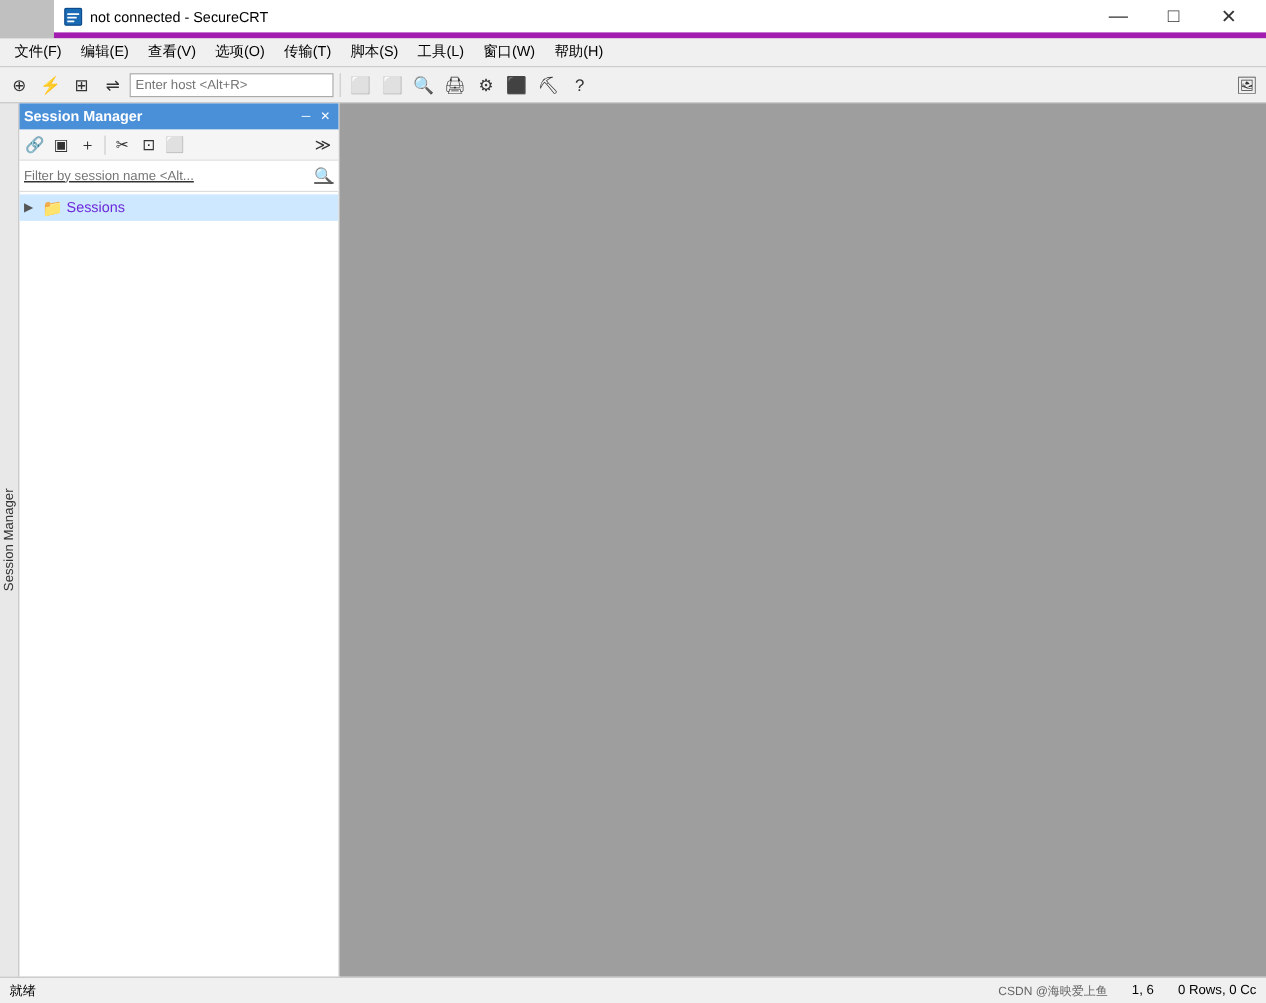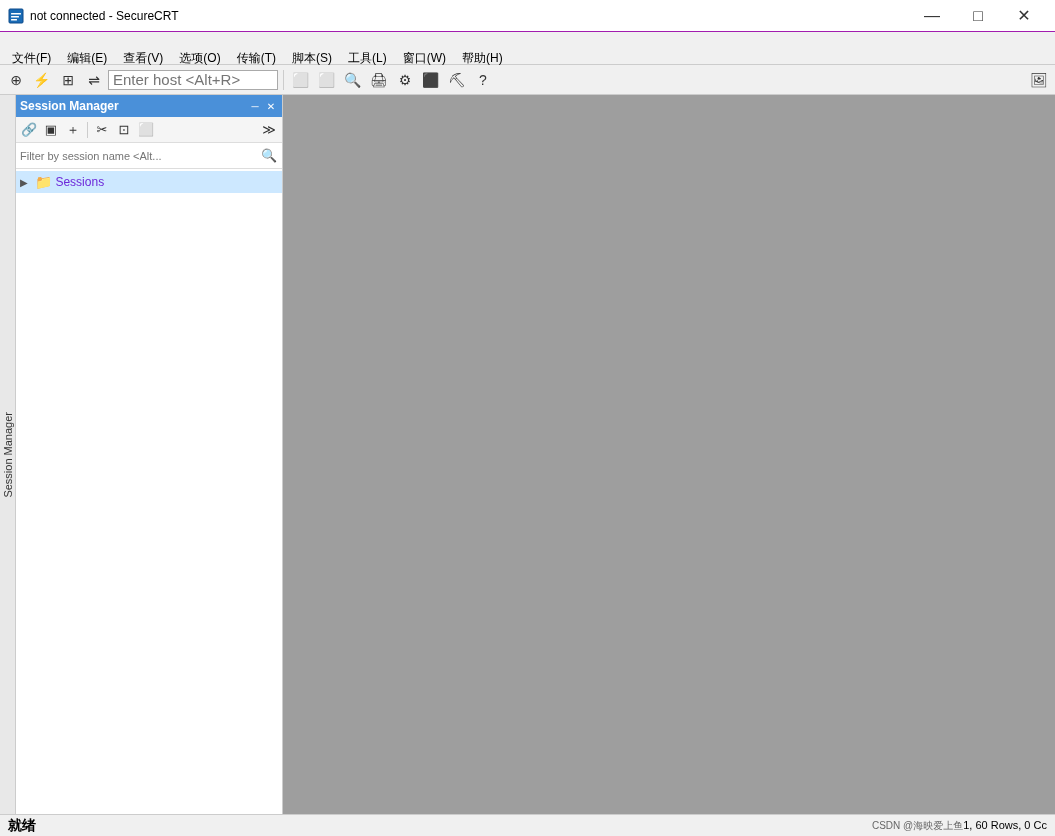--- a/index.html
+++ b/index.html
@@ -15,22 +15,23 @@
     }
 
     
     #title-bar {
       background: #fff;
       height: 32px;
       display: flex;
       align-items: center;
       justify-content: space-between;
       padding: 0 8px;
-      border-bottom: 1px solid #a21caf;
+      border-bottom: 5px solid #a21caf;
       user-select: none;
+      margin-left: 45px;
     }
     #title-left {
       display: flex;
       align-items: center;
       gap: 6px;
     }
     #title-icon {
       width: 16px;
       height: 16px;
       background: #333;
@@ -56,22 +57,22 @@
       background: transparent;
       border: none;
       outline: none;
     }
 
     
     #menu-bar {
       background: #f0f0f0;
       height: 24px;
       display: flex;
-      align-items: flex-start;
-      padding: 16px 4px;
+      align-items: center;
+      padding: 4px 4px;
       border-bottom: 1px solid #ccc;
       user-select: none;
     }
     .menu-item {
       padding: 2px 8px;
       cursor: pointer;
       font-size: 12px;
       color: #000;
       white-space: nowrap;
     }
@@ -104,21 +105,21 @@
       height: 20px;
       background: #ccc;
       margin: 0 3px;
     }
     #host-input {
       width: 170px;
       height: 20px;
       border: 1px solid #aaa;
       background: #fff;
       padding: 0 4px;
-      font-size: 15px;
+      font-size: 11px;
       color: #888;
     }
     .tb-right {
       margin-left: auto;
     }
 
     
     #main {
       display: flex;
       flex: 1;
@@ -217,20 +218,21 @@
     }
 
     #sm-search {
       height: 26px;
       background: #fff;
       border-bottom: 1px solid #ddd;
       display: flex;
       align-items: center;
       padding: 0 4px;
       gap: 15px;
+      text-decoration: underline;
     }
     #sm-search input {
       flex: 1;
       border: none;
       outline: none;
       font-size: 11px;
       color: #888;
     }
     #sm-search-icon {
       font-size: 13px;
@@ -279,26 +281,26 @@
       background: #f0f0f0;
       height: 22px;
       display: flex;
       align-items: center;
       padding: 0 8px;
       border-top: 1px solid #ccc;
       justify-content: space-between;
       user-select: none;
     }
     #status-left {
-      font-size: 14px;
+      font-size: 11px;
       color: #000;
-      font-weight: bold;
     }
     #status-right {
       display: flex;
+      gap: 20px;
       font-size: 11px;
       color: #000;
     }
     #watermark {
       font-size: 10px;
       color: #666;
     }
   </style>
 </head>
 <body>

